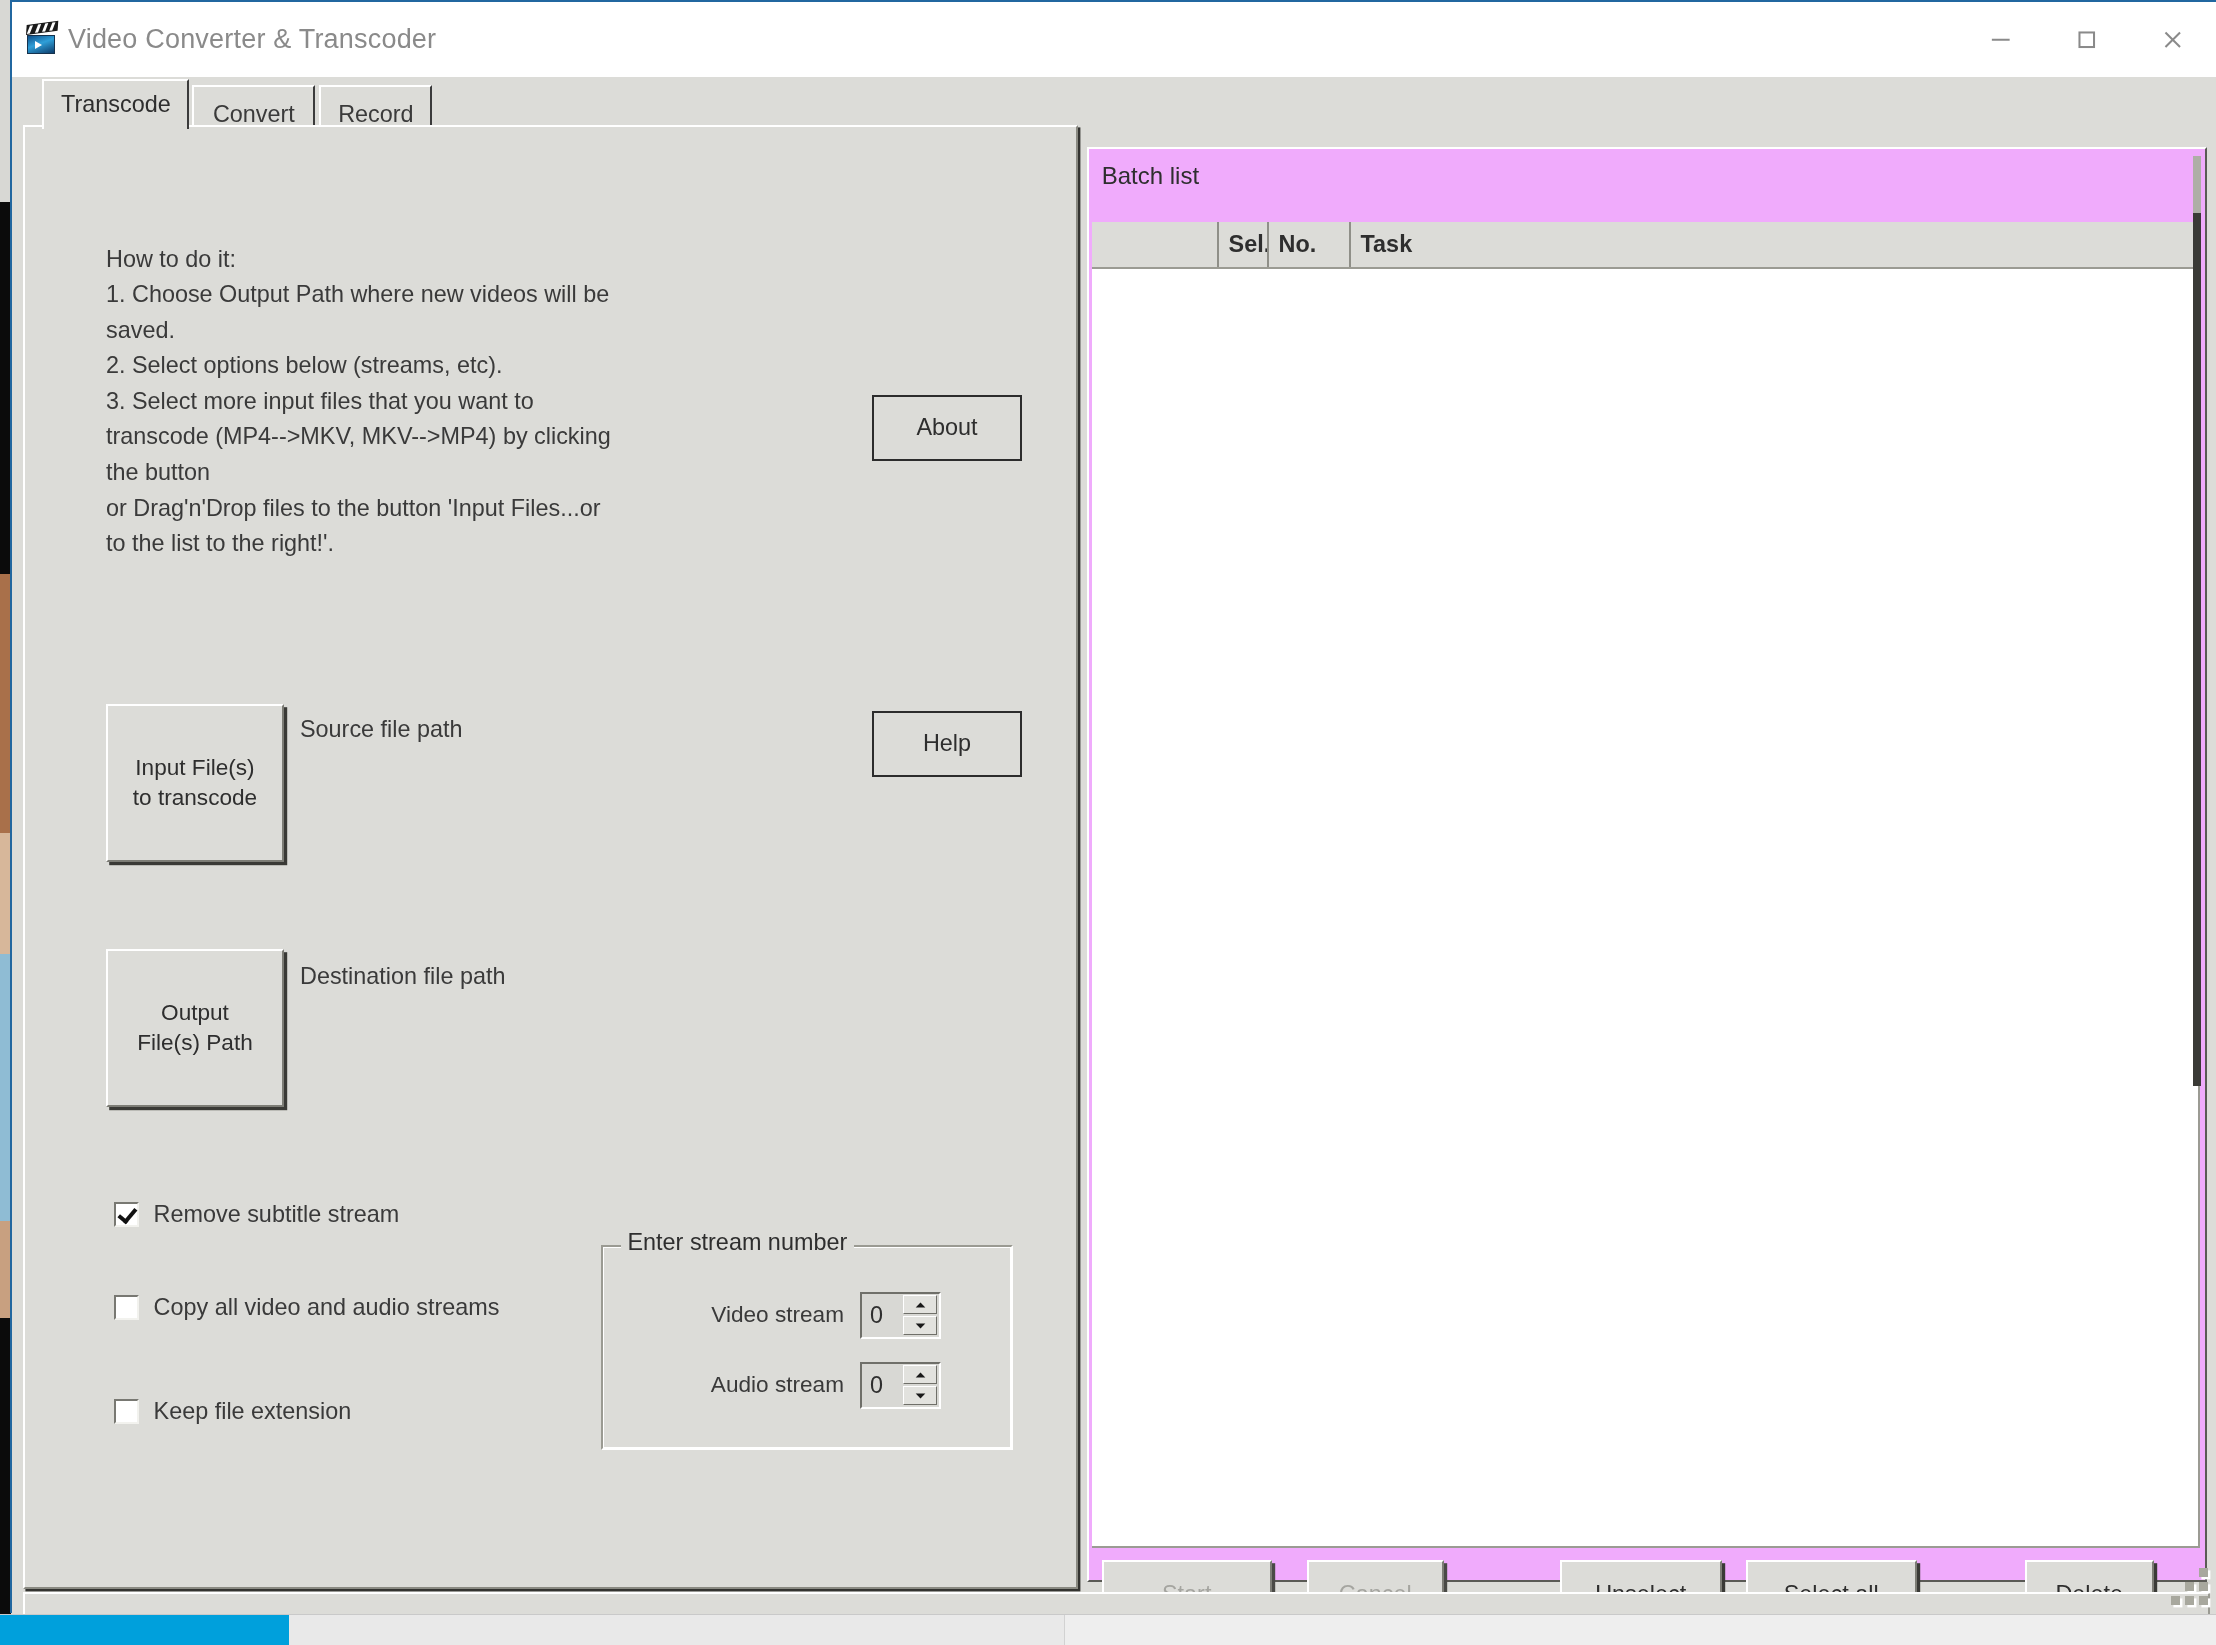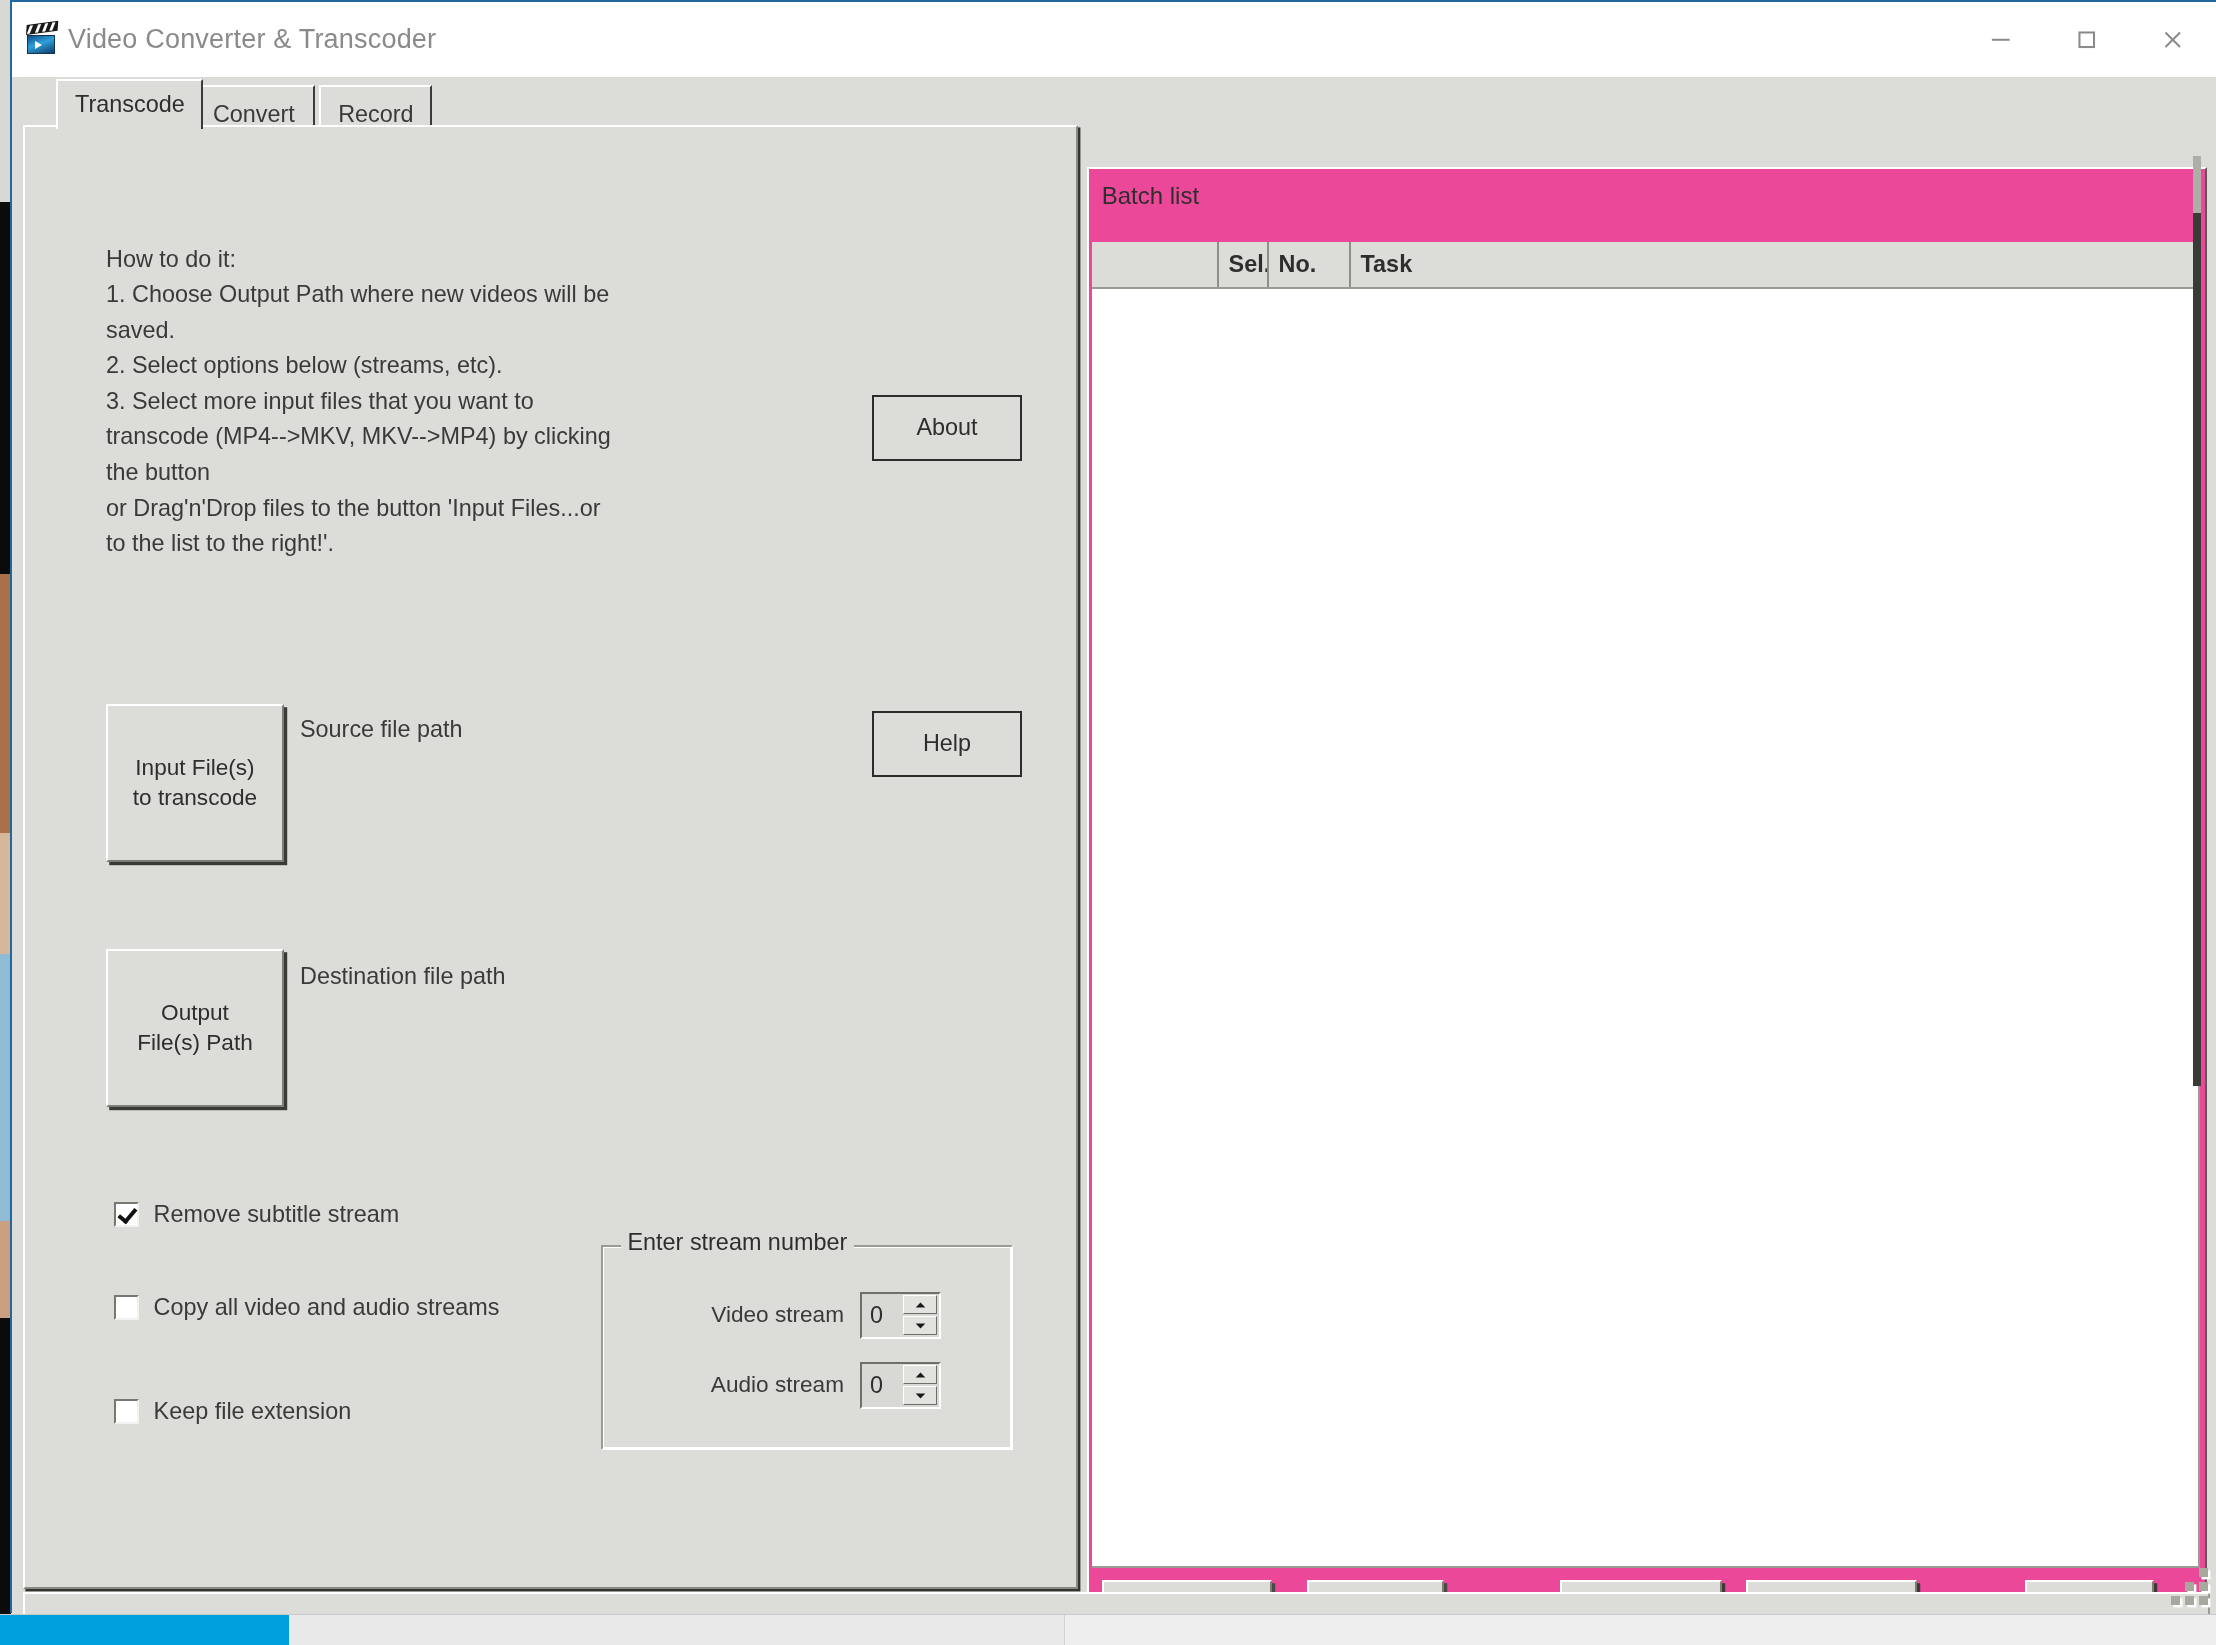--- a/index.html
+++ b/index.html
@@ -316,23 +316,23 @@
     display: flex;
     align-items: center;
     justify-content: center;
     cursor: pointer;
   }
   .spin-arrow:first-child { margin-bottom: 1.6px; }
 
   
   #right-panel {
     position: absolute;
-    left: 1075px; top: 90px;
+    left: 1075px; top: 70px;
     width: 1120px; height: 1435px;
-    background: #ec4899;
+    background: #f0abfc;
     border-top: 2.4px solid #ffffff;
     border-left: 2.4px solid #ffffff;
     border-right: 2.4px solid #5a5a55;
     border-bottom: 2.4px solid #5a5a55;
   }
   #batch-title {
     position: absolute;
     left: 13px; top: 13px;
     font-size: 24px;
     color: #2e2e2e;
@@ -513,21 +513,21 @@
         </svg>
       </div>
     </div>
   </div>
 
   <div id="window-body">
 
     <div id="left-panel">
 
       <div id="tab-strip">
-        <div class="tab active" style="left:14px;width:147px">
+        <div class="tab active" style="left:0;width:147px">
           <span>Transcode</span>
         </div>
         <div class="tab" style="left:150px;width:123px">
           <span>Convert</span>
         </div>
         <div class="tab" style="left:277px;width:113px">
           <span>Record</span>
         </div>
       </div>
 

